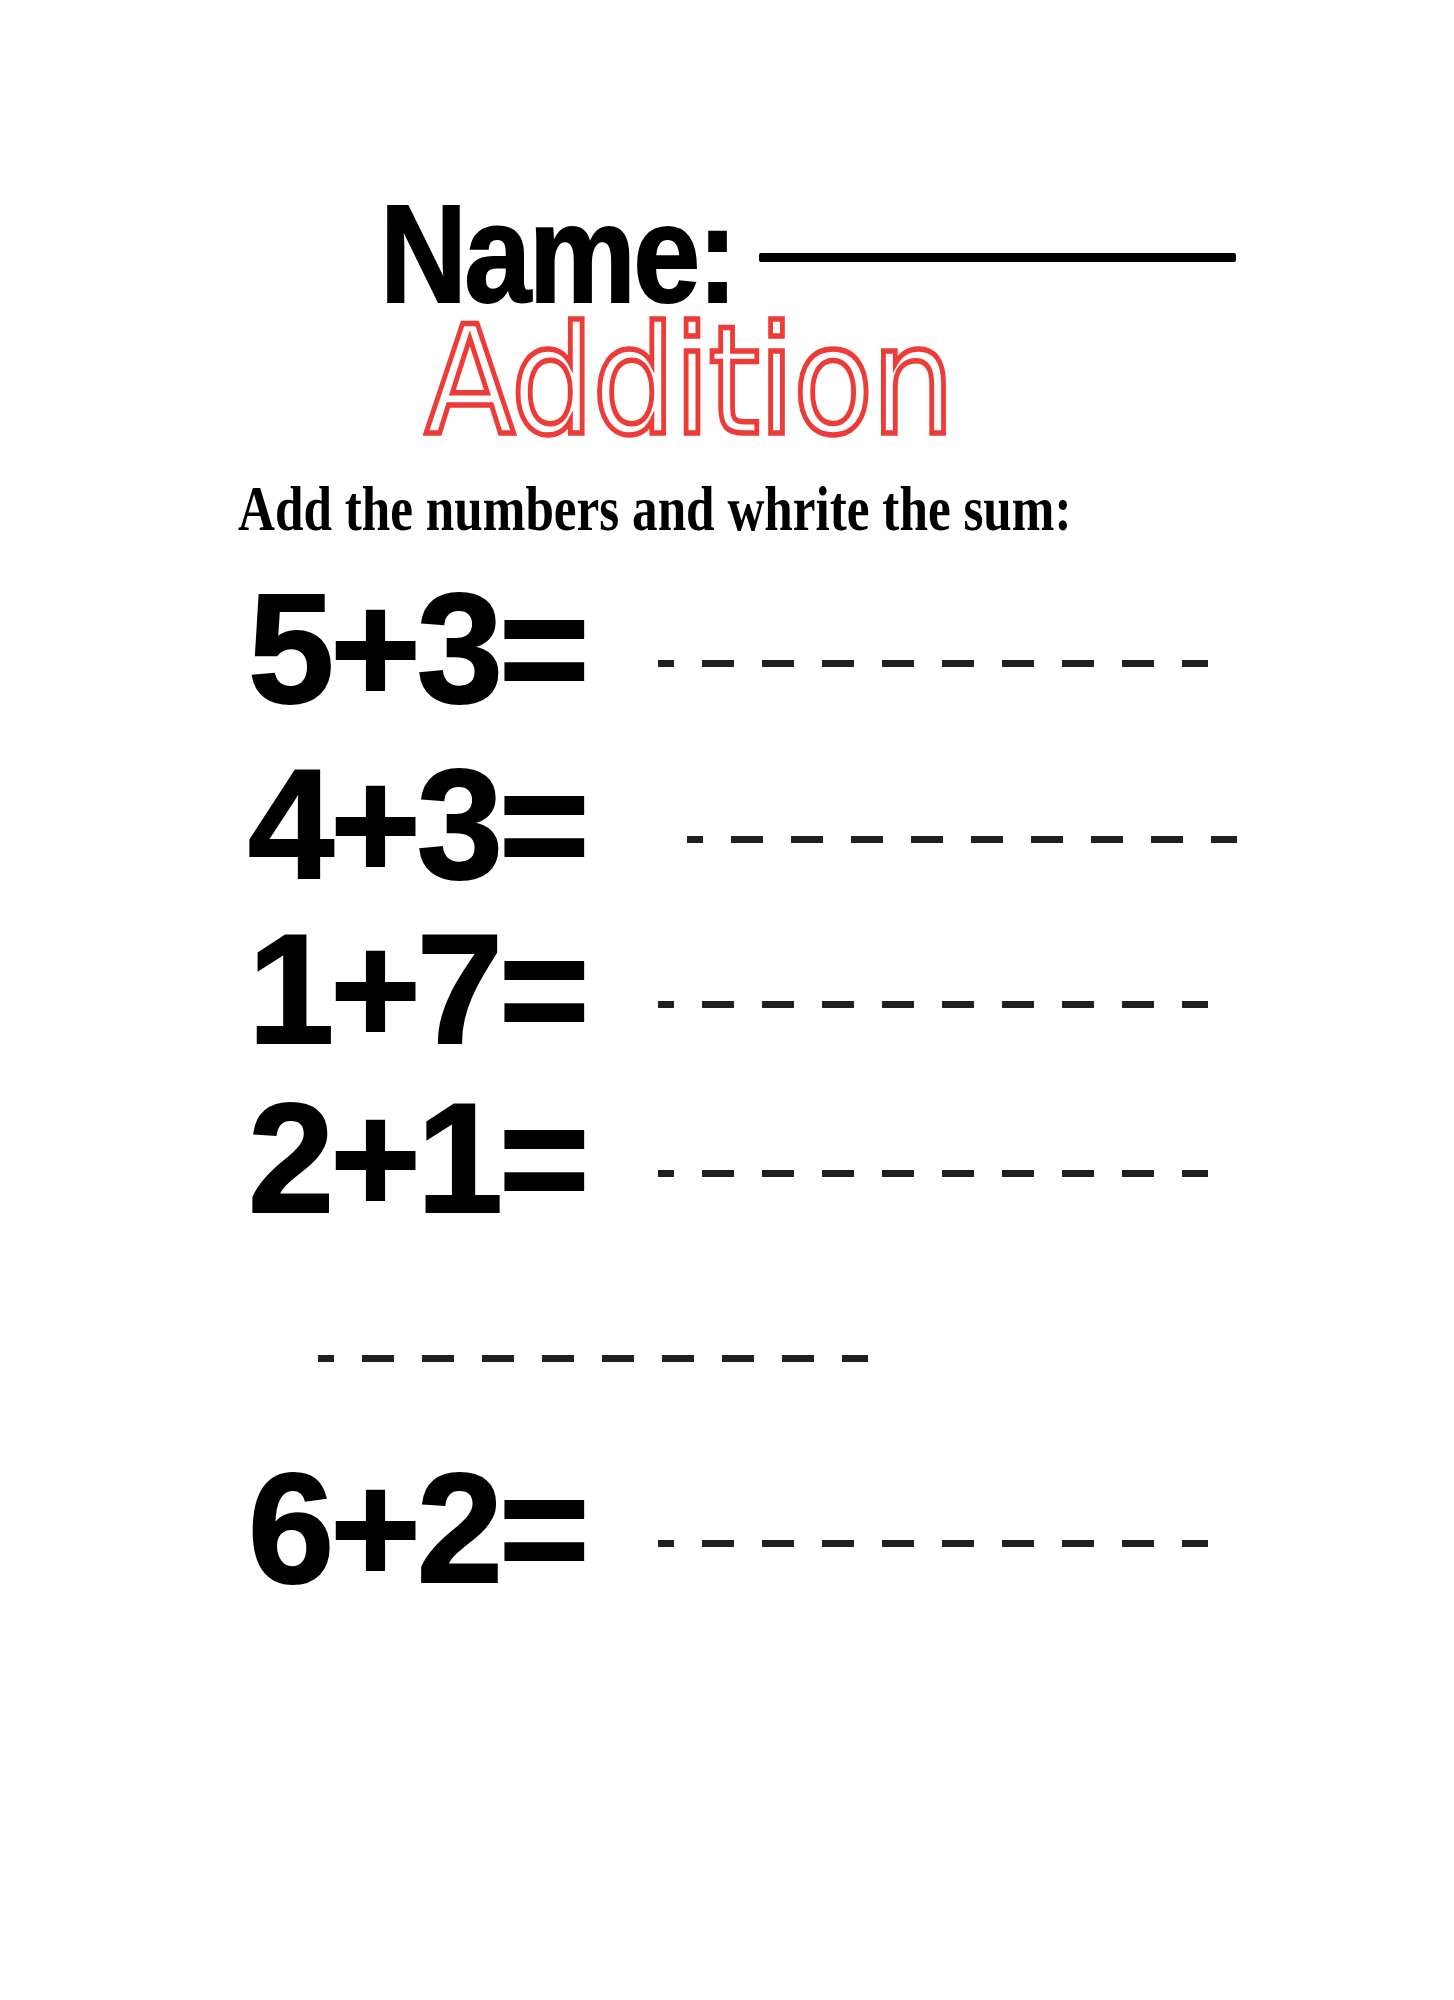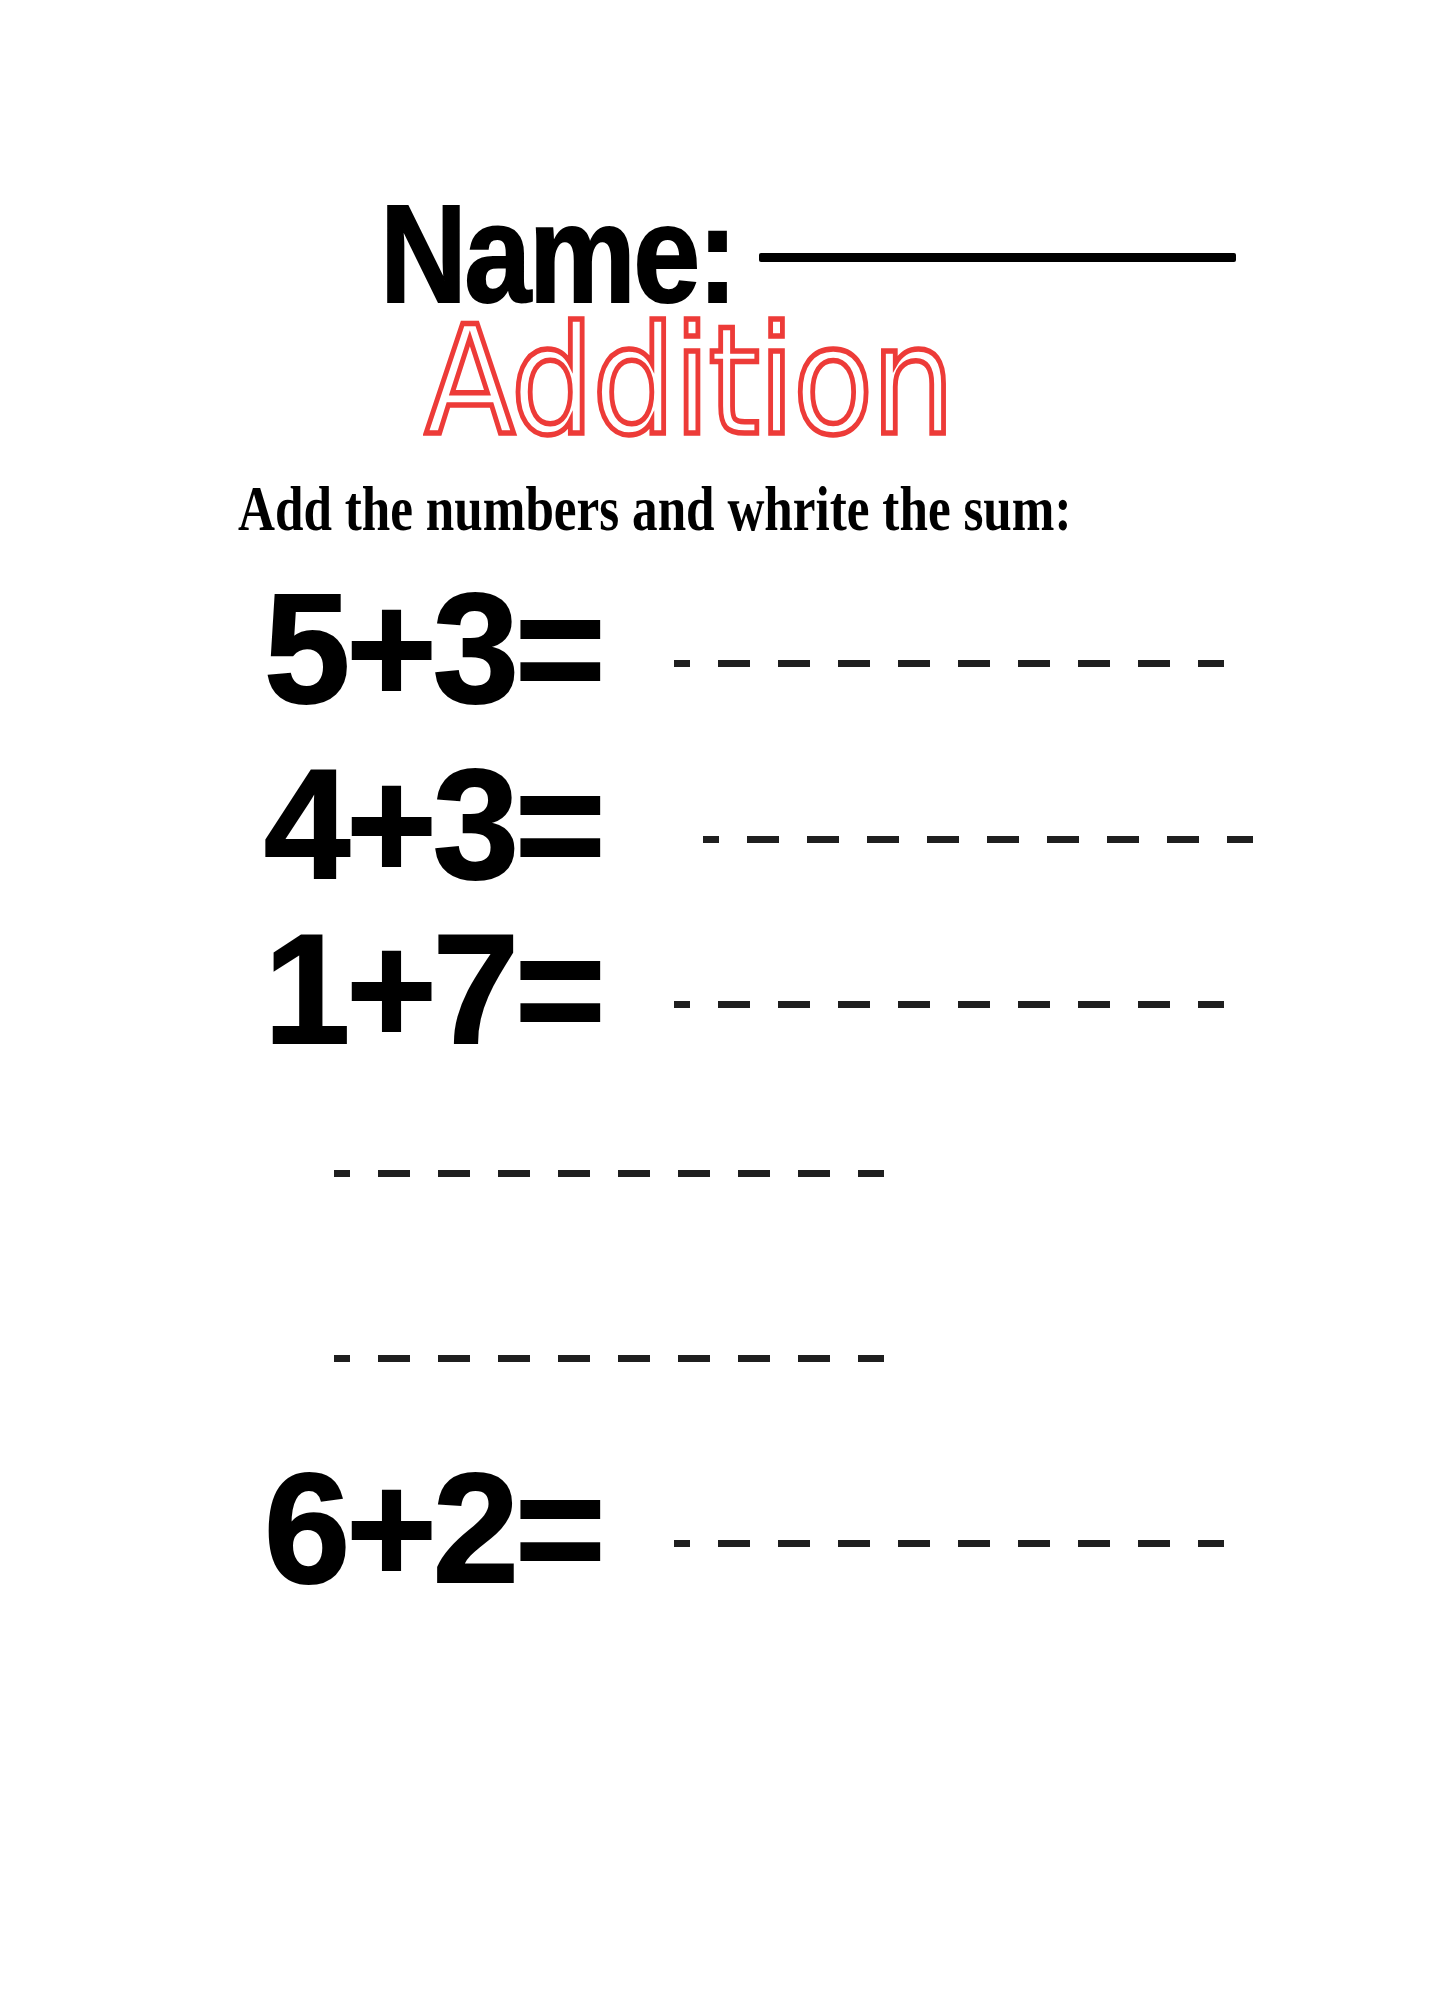--- a/index.html
+++ b/index.html
@@ -76,21 +76,21 @@
     font-size: 64px;
     line-height: 1;
     transform: scaleX(0.8);
     transform-origin: left top;
     white-space: nowrap;
   }
 
   
   .problems {
     position: absolute;
-    left: 264px;
+    left: 248px;
     top: 571px;
     width: 1060px;
   }
   .problem-row {
     display: flex;
     align-items: flex-start;
     height: 155px;
   }
   .problem-row:nth-child(1) { margin-bottom: 21px; }
   .problem-row:nth-child(2) { margin-bottom: 10px; gap: 29px; }
@@ -145,20 +145,21 @@
       <span class="expr">4+3=</span>
       <div class="answer-line"></div>
     </div>
 
     <div class="problem-row">
       <span class="expr">1+7=</span>
       <div class="answer-line"></div>
     </div>
 
     <div class="problem-row">
+      <span class="expr">2+1=</span>
       <div class="answer-line"></div>
     </div>
 
     <div class="problem-row">
       <div class="answer-line"></div>
     </div>
 
     <div class="problem-row">
       <span class="expr">6+2=</span>
       <div class="answer-line"></div>

